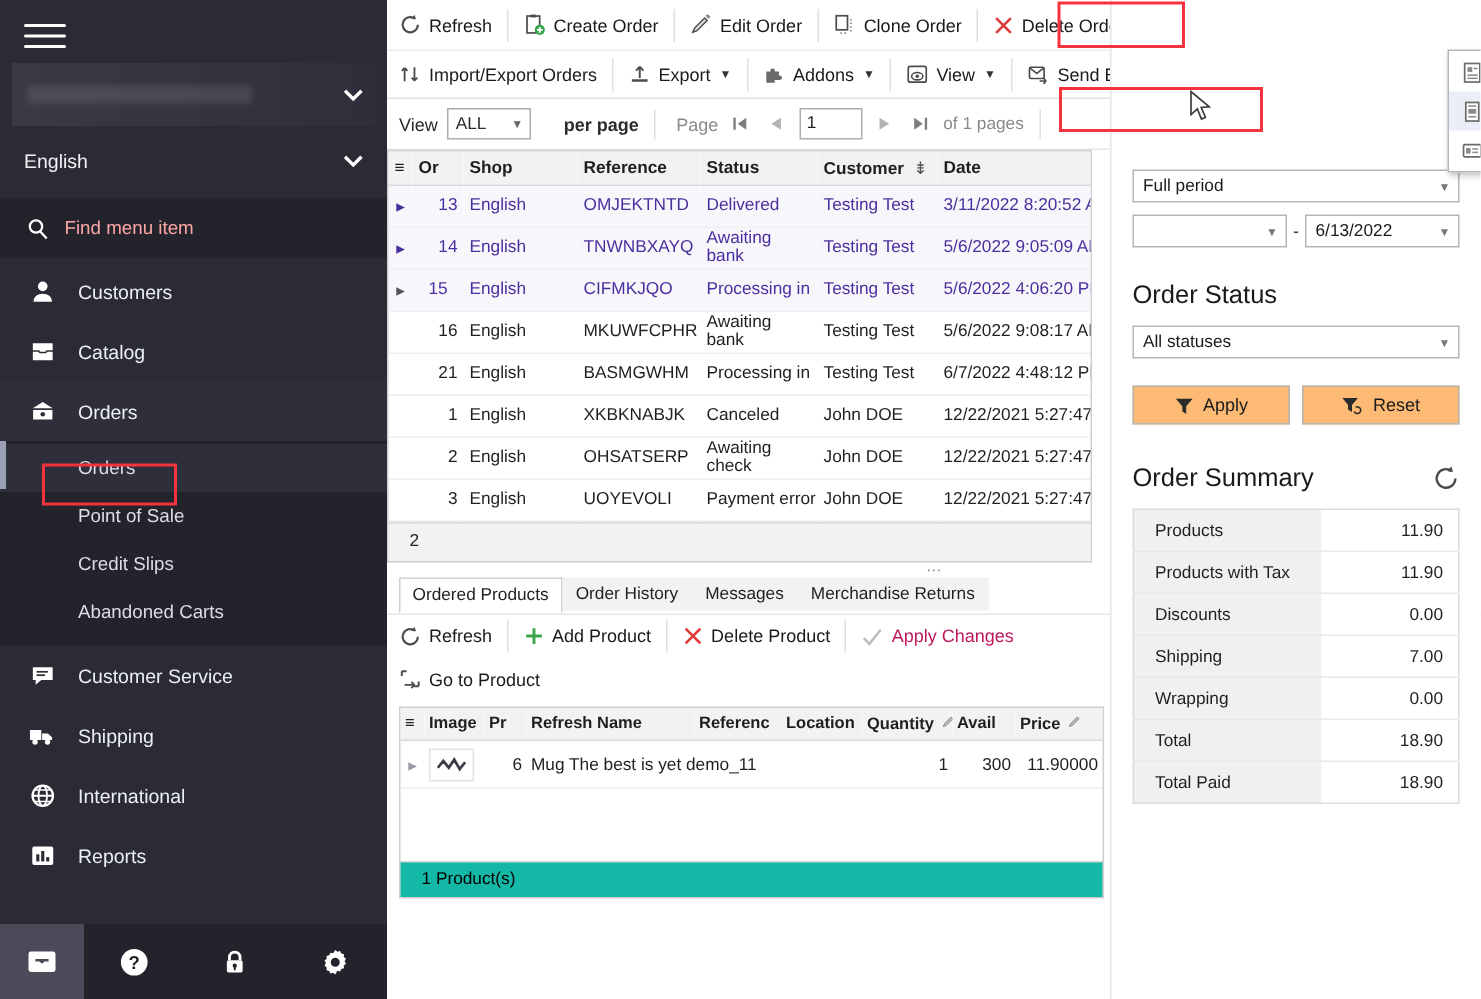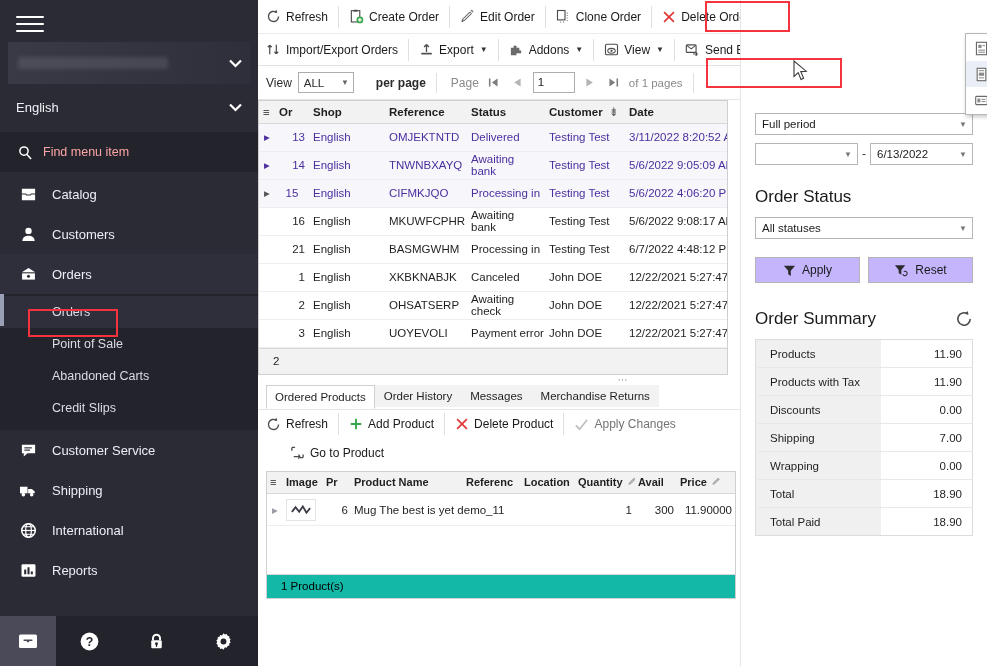--- a/index.html
+++ b/index.html
@@ -94,21 +94,21 @@
 
   .ribbon { background:#fff; border-bottom:1px solid #e2e2e2; }
   .ribbon-row {
     height: 33px; display:flex; align-items:center;
   }
   .ribbon-row.r2 { height: 32px; border-top:1px solid #ebebeb; }
   .rb {
     display:flex; align-items:center; gap:5px; height: 100%;
     padding: 0 8px; cursor:pointer; color:#1a1a1a; font-size:12px; white-space:nowrap;
   }
-  .rb.disabled { color:#737373; }
+  .rb.disabled { color:#be185d; }
   .rb .caret { font-size:8px; margin-left:1px; color:#333; }
   .rb-sep { width:1px; height:22px; background:#e0e0e0; margin:0 2px; }
 
   .viewbar {
     height: 34px; display:flex; align-items:center; gap:6px;
     padding-left: 8px; background:#fff; border-bottom:1px solid #e6e6e6;
     font-size:12px; color:#2b2b2b;
   }
   .mini-select {
     height:21px; min-width:56px; border:1px solid #adadad; background:#fff;
@@ -161,21 +161,21 @@
     height:22px; padding: 0 8px; display:flex; align-items:center;
     font-size:11.5px; color:#1f1f1f; background:#f2f2f2; border:1px solid #f2f2f2;
     cursor:pointer;
   }
   .tab.active { background:#fff; border:1px solid #d0d0d0; border-bottom:1px solid #fff; height:24px; }
 
   .subtoolbar {
     height: 30px; display:flex; align-items:center; border-top:1px solid #e6e6e6;
     background:#fff;
   }
-  .subtoolbar2 { height: 28px; display:flex; align-items:flex-start; background:#fff;margin-left:24px; }
+  .subtoolbar2 { height: 28px; display:flex; align-items:flex-start; background:#fff; }
 
   .pgrid { border:1px solid #cfcfcf; margin: 4px 0 0 8px; width: 470px; background:#fff; height:128px; position:relative; }
   table.p { border-collapse:collapse; width:100%; font-size:11.5px; table-layout:fixed; }
   table.p th {
     background:#f2f2f2; color:#1f1f1f; font-weight:bold; text-align:left;
     height:22px; padding: 0 3px; border-bottom:1px solid #d8d8d8; font-size:11px; white-space:nowrap; overflow:hidden;
   }
   table.p td { height:32px; padding: 0 3px; font-size:11.5px; color:#1f1f1f; border-bottom:1px solid #ededf2; white-space:nowrap; overflow:hidden;}
   .thumb { width:30px; height:22px; background:#fff; border:1px solid #e4e4e4; display:flex; align-items:center; justify-content:center; }
   .pfooter { position:absolute; left:0; right:0; bottom:0; height:24px; background:#14b8a6; border-top:1px solid #d8d8d8; display:flex; align-items:center; padding-left:14px; font-size:11.5px;}
@@ -198,21 +198,21 @@
     align-items:center; justify-content:space-between; padding: 0 5px 0 6px;
     font-size:11.5px; color:#1a1a1a; cursor:pointer; flex:1 1 0;
   }
   .tiny-caret { color:#777; font-size:8px; }
   .rp-h {
     font-size: 17px; color:#1a1a1a; margin: 22px 0 10px 0; font-weight:normal;
     display:flex; align-items:center; justify-content:space-between;
   }
   .btn-row { display:flex; gap:8px; margin-top: 18px; }
   .fbtn {
-    flex:1 1 0; height:26px; border:1px solid #b5b5b5; background:#c4b5fd;
+    flex:1 1 0; height:26px; border:1px solid #b5b5b5; background:#fdba74;
     display:flex; align-items:center; justify-content:center; gap:6px;
     font-size:12px; color:#1a1a1a; cursor:pointer;
   }
   table.sum { border-collapse:collapse; width:100%; border:1px solid #dcdcdc; }
   table.sum td { height:28px; font-size:11.5px; color:#1f1f1f; border-bottom:1px solid #e8e8e8; }
   table.sum tr:last-child td { border-bottom:none; }
   td.sk { background:#f0f0f0; padding-left: 14px; width:58%; }
   td.sv { background:#ffffff; text-align:right; padding-right: 10px; }
 
   
@@ -266,34 +266,34 @@
             <line x1="9.6" y1="10.2" x2="14" y2="15" stroke="#ffffff" stroke-width="1.6"></line>
           </svg>
       </span>
       <span class="ph">Find menu item</span>
     </div>
 
     <div class="nav">
       <div class="nav-item">
         <span class="ico">
           <svg width="17" height="17" viewBox="0 0 18 18">
-              <path d="M2 3h14v5H12a1 1 0 0 0-1 1H7a1 1 0 0 0-1-1H2V3z" fill="#fff"></path>
-              <path d="M2 9h4a1 1 0 0 0 1 1h4a1 1 0 0 0 1-1h4v6H2V9z" fill="#fff"></path>
-            </svg>
-        </span>
-        <span>Catalog</span>
+              <circle cx="9" cy="5.2" r="3.4" fill="#fff"></circle>
+              <path d="M2.5 16c0-3.6 2.9-5.6 6.5-5.6s6.5 2 6.5 5.6z" fill="#fff"></path>
+            </svg>
+        </span>
+        <span>Customers</span>
       </div>
       <div class="nav-item">
         <span class="ico">
           <svg width="17" height="17" viewBox="0 0 18 18">
-              <circle cx="9" cy="5.2" r="3.4" fill="#fff"></circle>
-              <path d="M2.5 16c0-3.6 2.9-5.6 6.5-5.6s6.5 2 6.5 5.6z" fill="#fff"></path>
-            </svg>
-        </span>
-        <span>Customers</span>
+              <path d="M2 3h14v5H12a1 1 0 0 0-1 1H7a1 1 0 0 0-1-1H2V3z" fill="#fff"></path>
+              <path d="M2 9h4a1 1 0 0 0 1 1h4a1 1 0 0 0 1-1h4v6H2V9z" fill="#fff"></path>
+            </svg>
+        </span>
+        <span>Catalog</span>
       </div>
       <div class="nav-item active">
         <span class="ico">
           <svg width="17" height="17" viewBox="0 0 18 18">
               <path d="M9 2.2 2 6.6h14L9 2.2z" fill="#fff"></path>
               <path d="M2.2 7.8h13.6v6.6H2.2z" fill="#fff"></path>
               <circle cx="9" cy="10.8" r="1.6" fill="#2b2b35"></circle>
             </svg>
         </span>
         <span>Orders</span>
@@ -301,24 +301,24 @@
 
       <div class="submenu">
         <div class="left-marker"></div>
         <div class="sub-item selected">
           <span>Orders</span>
         </div>
         <div class="sub-item">
           <span>Point of Sale</span>
         </div>
         <div class="sub-item">
+          <span>Credit Slips</span>
+        </div>
+        <div class="sub-item">
           <span>Abandoned Carts</span>
-        </div>
-        <div class="sub-item">
-          <span>Credit Slips</span>
         </div>
       </div>
 
       <div class="nav-item">
         <span class="ico">
           <svg width="17" height="17" viewBox="0 0 18 18">
               <path d="M2 3h14v9H8l-4 3.4V12H2z" fill="#fff"></path>
               <rect x="4.6" y="5.6" width="8" height="1.2" fill="#2b2b35"></rect>
               <rect x="4.6" y="8" width="6" height="1.2" fill="#2b2b35"></rect>
             </svg>
@@ -752,21 +752,21 @@
             <col style="width:54px">
             <col style="width:60px">
             <col style="width:42px">
             <col style="width:auto">
         </colgroup>
         <thead>
           <tr>
             <th class="handle">≡</th>
             <th>Image</th>
             <th>Pr</th>
-            <th>Product Name</th>
+            <th>Refresh Name</th>
             <th>Referenc</th>
             <th>Location</th>
             <th>
               <span>Quantity</span>
               <span style="margin-left:2px;">
                 <svg width="10" height="10" viewBox="0 0 12 12" style="display:inline-block">
                     <path d="M1 10l1-2.2 5.4-5.4 1.4 1.4-5.4 5.4z" fill="#bdbdbd" stroke="#8a8a8a" stroke-width="0.8"></path>
                   </svg>
               </span>
             </th>

